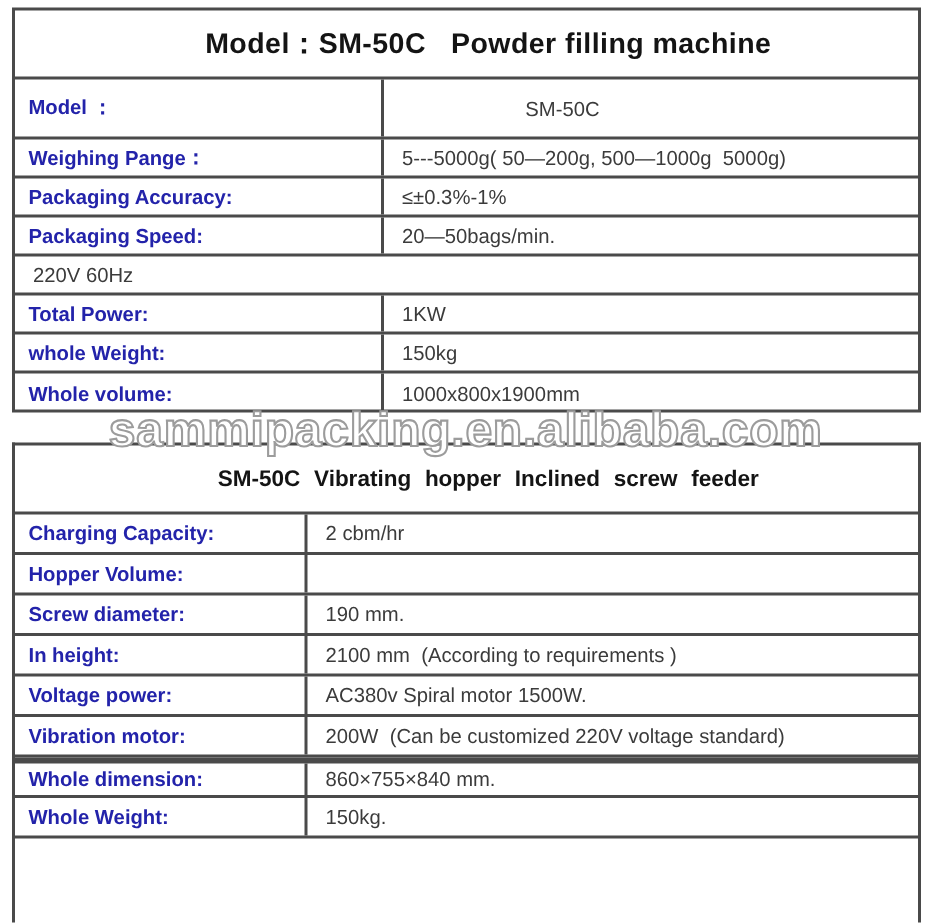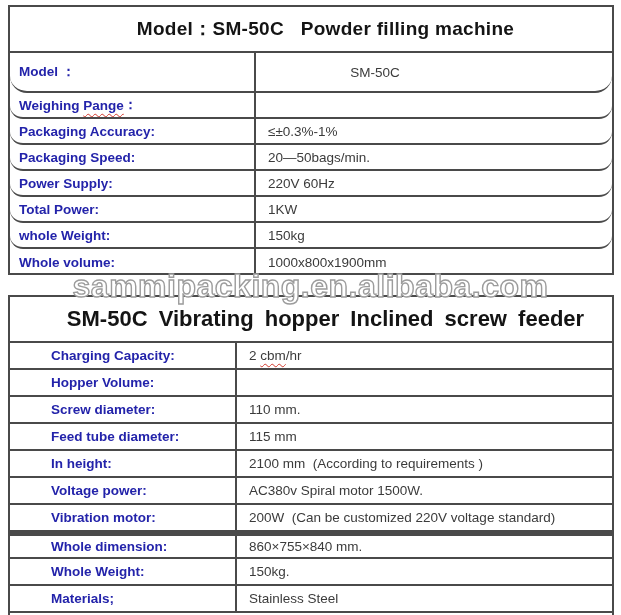--- a/index.html
+++ b/index.html
@@ -21,44 +21,43 @@
     border:2px solid var(--border-gray);background:#fff;
   }
   #table1{top:5px;height:270px;}
   #table2{top:295px;height:324px;border-bottom:none;}
   .table-title{
     height:44px;border-bottom:2px solid var(--border-gray);
     display:flex;align-items:center;justify-content:center;
     font-weight:bold;color:var(--title-black);white-space:pre;padding-left:29px;
   }
   #table1 .table-title{font-size:19px;letter-spacing:0.3px;}
-  #table2 .table-title{font-size:22px;word-spacing:5px;}
+  #table2 .table-title{font-size:15px;word-spacing:5px;}
   .row{
     display:flex;box-sizing:border-box;
     border-bottom:2px solid var(--border-gray);
   }
-  #table1 .row{height:26px;border-radius:17px;}
+  #table1 .row{height:26px;}
   #table1 .row.tall{height:40px;}
   #table1 .row:last-child{border-bottom:none;}
   #table2 .row{height:27px;}
   .row.thick-top{border-top:4px solid var(--border-gray);justify-content:center;}
   .cell{display:flex;align-items:center;box-sizing:border-box;overflow:hidden;}
   .label-cell{
     border-right:2px solid var(--border-gray);
     padding-left:9px;flex-shrink:0;
   }
   #table1 .label-cell{width:246px;}
-  #table2 .label-cell{width:195px;margin-left:32px;}
+  #table2 .label-cell{width:195px;}
   .value-cell{flex:1;padding-left:12px;}
   .row.center .value-cell{justify-content:center;padding-left:0;padding-right:118px;}
   .cell span{white-space:pre;}
   .lbl{font-weight:bold;font-size:13.5px;color:var(--label-blue);}
   .val{font-size:13.5px;color:var(--value-gray);}
   .wavy{
-    text-decoration:underline;
     text-decoration-style:wavy;
     text-decoration-color:var(--squiggle-red);
     text-decoration-thickness:1px;
     text-underline-offset:3px;
     text-decoration-skip-ink:none;
   }
   .watermark{
     position:absolute;top:269px;left:50%;transform:translateX(-50%);
     font-size:32px;font-weight:bold;line-height:1.1;letter-spacing:0.5px;
     color:#ffffff;
@@ -83,20 +82,25 @@
           <span class="val wavy"></span>
           <span class="val post"></span>
         </div>
       </div>
       <div class="row">
         <div class="cell label-cell">
           <span class="lbl pre">Weighing </span>
           <span class="lbl wavy">Pange</span>
           <span class="lbl post">：</span>
         </div>
+        <div class="cell value-cell">
+          <span class="val pre">5---5000g( 50—200g, 500—1000g  5000g)</span>
+          <span class="val wavy"></span>
+          <span class="val post"></span>
+        </div>
       </div>
       <div class="row">
         <div class="cell label-cell">
           <span class="lbl pre">Packaging Accuracy:</span>
           <span class="lbl wavy"></span>
           <span class="lbl post"></span>
         </div>
         <div class="cell value-cell">
           <span class="val pre">≤±0.3%-1%</span>
           <span class="val wavy"></span>
@@ -109,25 +113,20 @@
           <span class="lbl wavy"></span>
           <span class="lbl post"></span>
         </div>
         <div class="cell value-cell">
           <span class="val pre">20—50bags/min.</span>
           <span class="val wavy"></span>
           <span class="val post"></span>
         </div>
       </div>
       <div class="row">
-        <div class="cell label-cell">
-          <span class="lbl pre">Power Supply:</span>
-          <span class="lbl wavy"></span>
-          <span class="lbl post"></span>
-        </div>
         <div class="cell value-cell">
           <span class="val pre">220V 60Hz</span>
           <span class="val wavy"></span>
           <span class="val post"></span>
         </div>
       </div>
       <div class="row">
         <div class="cell label-cell">
           <span class="lbl pre">Total Power:</span>
           <span class="lbl wavy"></span>
@@ -190,33 +189,21 @@
           <span class="lbl post"></span>
         </div>
       </div>
       <div class="row">
         <div class="cell label-cell">
           <span class="lbl pre">Screw diameter:</span>
           <span class="lbl wavy"></span>
           <span class="lbl post"></span>
         </div>
         <div class="cell value-cell">
-          <span class="val pre">110 mm.</span>
-          <span class="val wavy"></span>
-          <span class="val post"></span>
-        </div>
-      </div>
-      <div class="row">
-        <div class="cell label-cell">
-          <span class="lbl pre">Feed tube diameter:</span>
-          <span class="lbl wavy"></span>
-          <span class="lbl post"></span>
-        </div>
-        <div class="cell value-cell">
-          <span class="val pre">115 mm</span>
+          <span class="val pre">190 mm.</span>
           <span class="val wavy"></span>
           <span class="val post"></span>
         </div>
       </div>
       <div class="row">
         <div class="cell label-cell">
           <span class="lbl pre">In height:</span>
           <span class="lbl wavy"></span>
           <span class="lbl post"></span>
         </div>
@@ -263,30 +250,18 @@
         </div>
       </div>
       <div class="row">
         <div class="cell label-cell">
           <span class="lbl pre">Whole Weight:</span>
           <span class="lbl wavy"></span>
           <span class="lbl post"></span>
         </div>
         <div class="cell value-cell">
           <span class="val pre">150kg.</span>
-          <span class="val wavy"></span>
-          <span class="val post"></span>
-        </div>
-      </div>
-      <div class="row">
-        <div class="cell label-cell">
-          <span class="lbl pre">Materials;</span>
-          <span class="lbl wavy"></span>
-          <span class="lbl post"></span>
-        </div>
-        <div class="cell value-cell">
-          <span class="val pre">Stainless Steel</span>
           <span class="val wavy"></span>
           <span class="val post"></span>
         </div>
       </div>
     </div>
 </div>
 
 </body></html>

